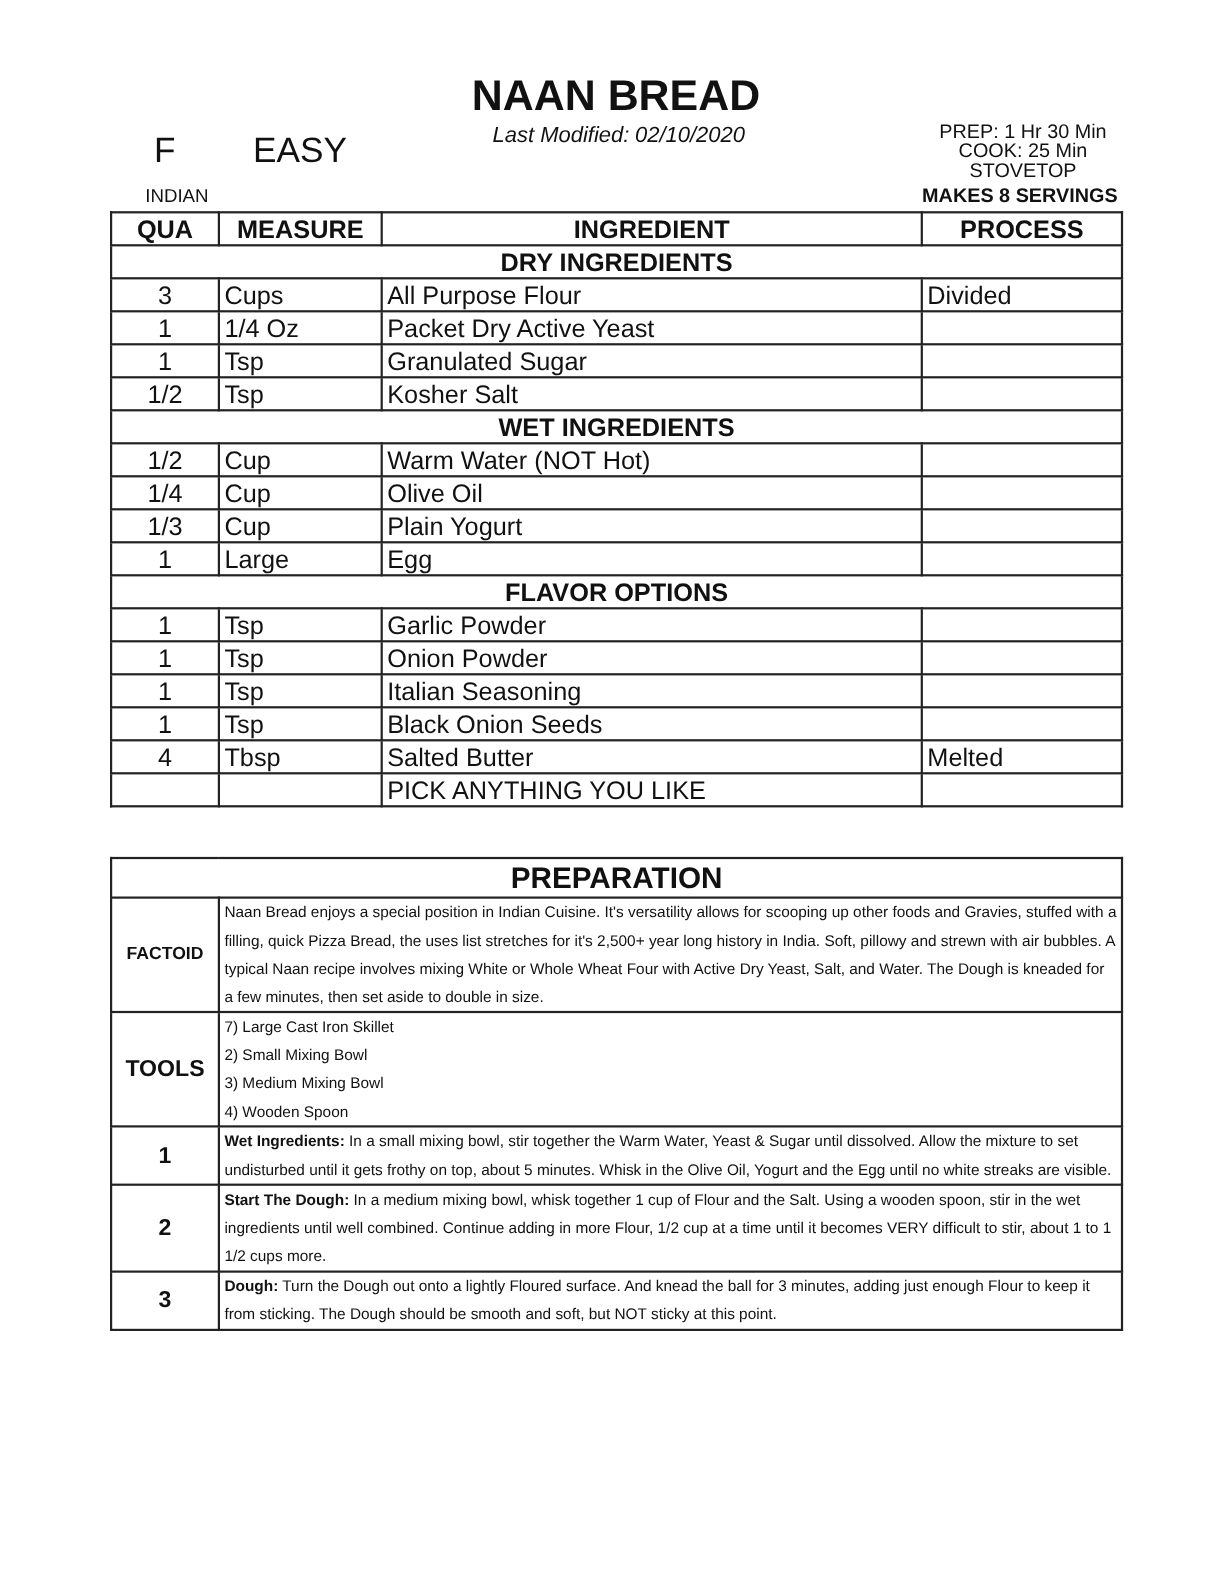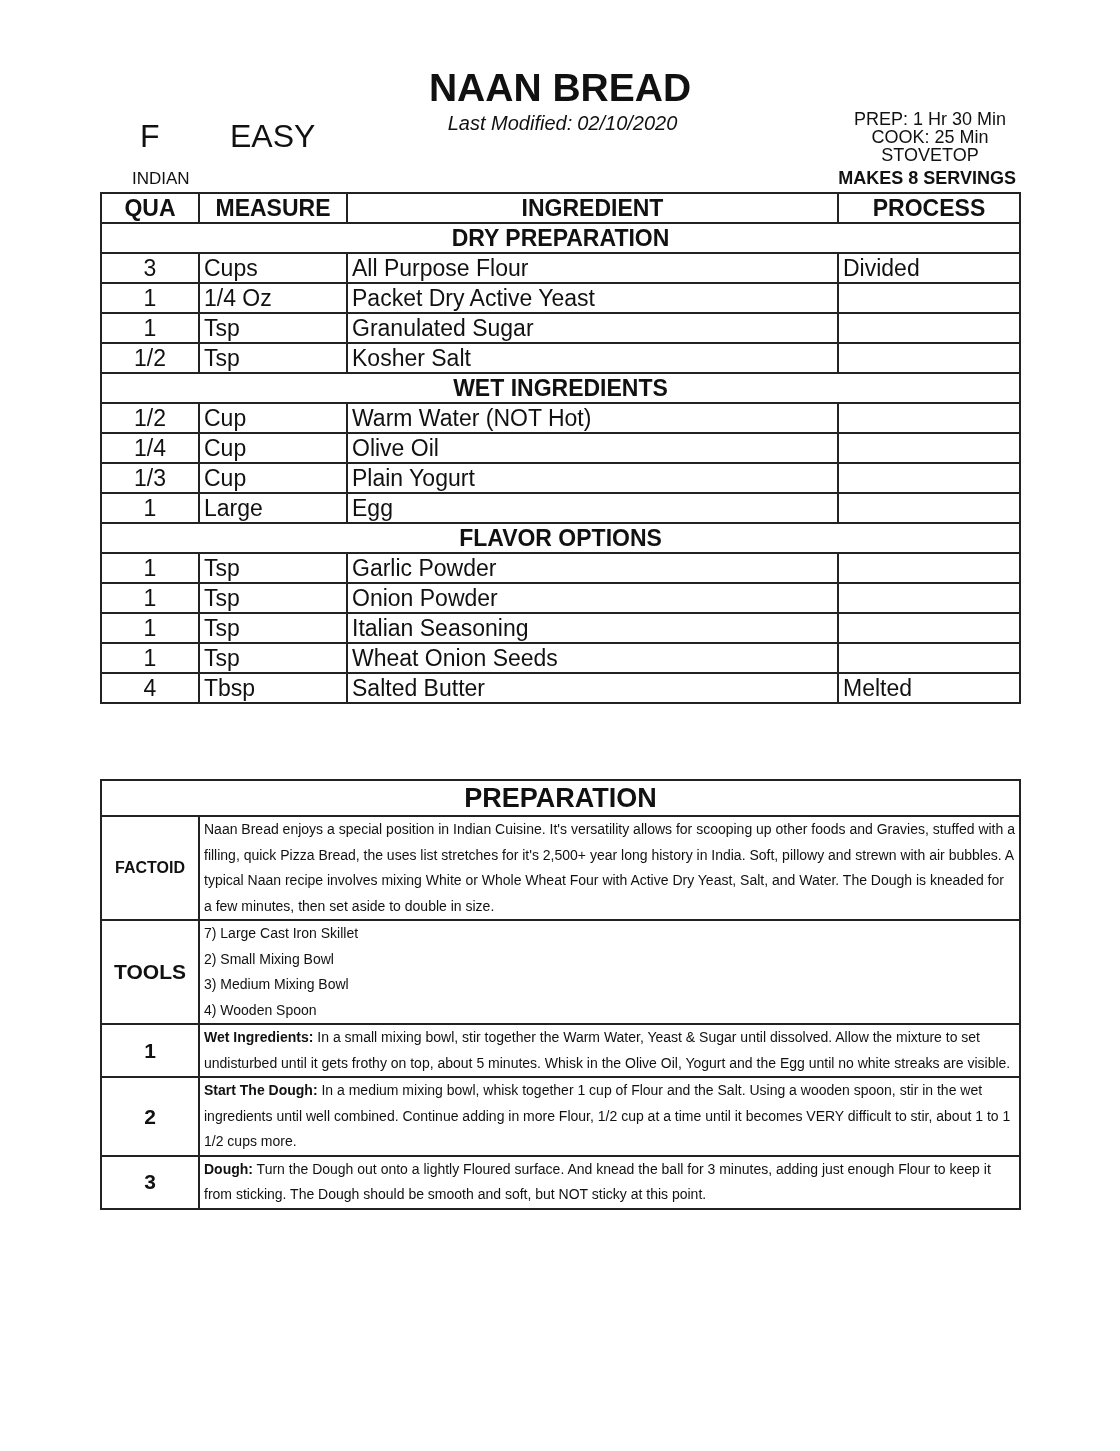--- a/index.html
+++ b/index.html
@@ -51,21 +51,21 @@
       <col style="width:182px">
     </colgroup>
   <tbody id="ing-body">
     <tr class="hdr">
       <td>QUA</td>
       <td>MEASURE</td>
       <td>INGREDIENT</td>
       <td>PROCESS</td>
     </tr>
   <tr class="section">
-        <td colspan="4">DRY PREPARATION</td>
+        <td colspan="4">DRY INGREDIENTS</td>
       </tr>
       <tr>
         <td class="c">3</td>
         <td>Cups</td>
         <td>All Purpose Flour</td>
         <td>Divided</td>
       </tr>
       <tr>
         <td class="c">1</td>
         <td>1/4 Oz</td>
@@ -128,28 +128,34 @@
       </tr>
       <tr>
         <td class="c">1</td>
         <td>Tsp</td>
         <td>Italian Seasoning</td>
         <td></td>
       </tr>
       <tr>
         <td class="c">1</td>
         <td>Tsp</td>
-        <td>Wheat Onion Seeds</td>
+        <td>Black Onion Seeds</td>
         <td></td>
       </tr>
       <tr>
         <td class="c">4</td>
         <td>Tbsp</td>
         <td>Salted Butter</td>
         <td>Melted</td>
+      </tr>
+      <tr>
+        <td class="c"></td>
+        <td></td>
+        <td>PICK ANYTHING YOU LIKE</td>
+        <td></td>
       </tr>
     </tbody>
 </table>
 
 <table class="grid prep">
   <colgroup>
       <col style="width:98px">
       <col style="width:821px">
     </colgroup>
   <tbody id="prep-body">

